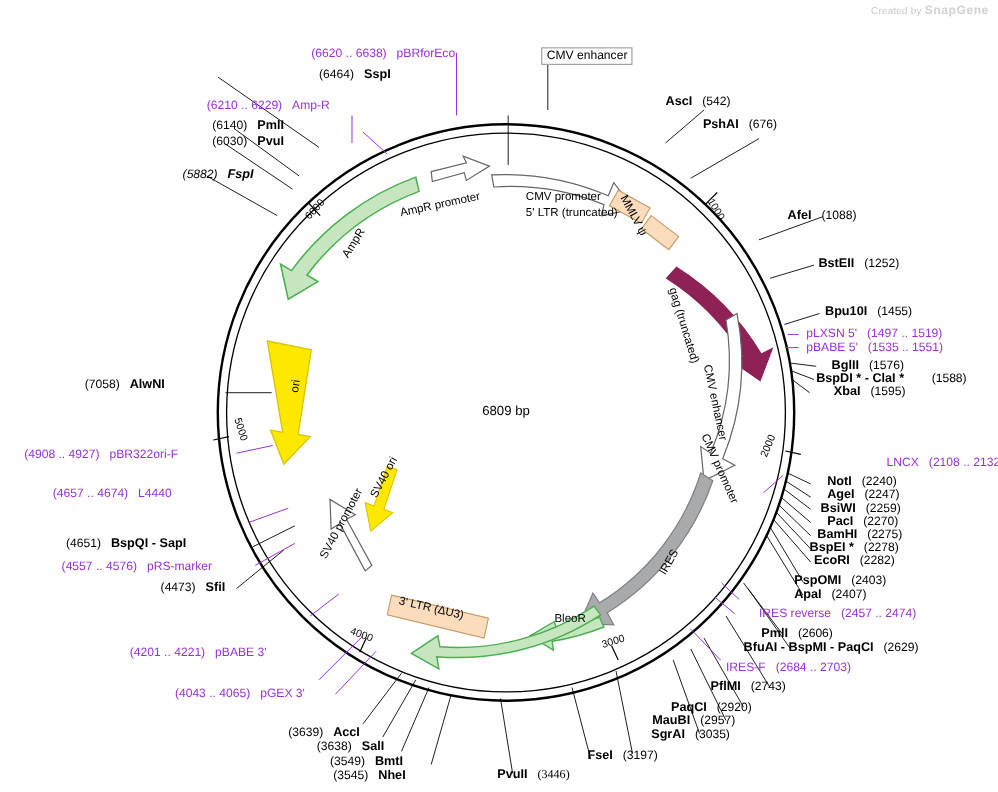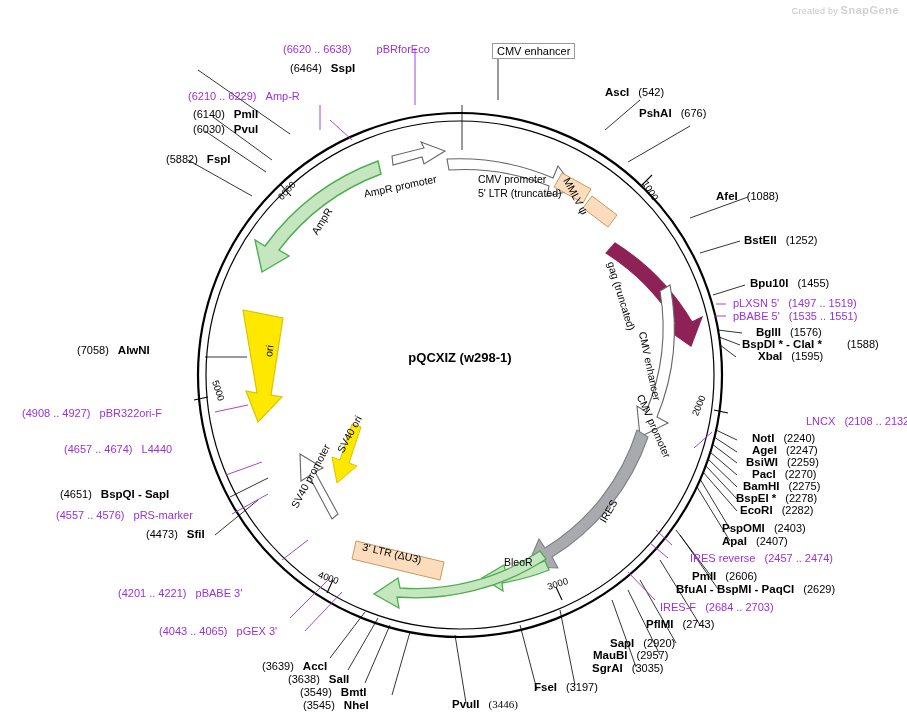--- a/index.html
+++ b/index.html
@@ -207,21 +207,21 @@
       <line x1="668" y1="558" x2="650" y2="543"></line>
       <line x1="655" y1="600" x2="628" y2="572"></line>
     </g>
   </svg>
 
   <div class="credit">
     <span>Created by</span>
     <span class="sg">SnapGene</span>
   </div>
 
-  <div class="center-title" style="left:340px; top:350px;">pQCXIZ (w298-1)</div>
+  <div class="center-sub" style="left:340px; top:366px;">6809 bp</div>
 
   <div class="boxed" style="left:492px; top:43px;">CMV enhancer</div>
 
   <div class="tick-label" style="left:640px; top:185px; transform:rotate(58deg);">1000</div>
   <div class="tick-label" style="left:688px; top:400px; transform:rotate(-67deg);">2000</div>
   <div class="tick-label" style="left:547px; top:578px; transform:rotate(-17deg);">3000</div>
   <div class="tick-label" style="left:318px; top:572px; transform:rotate(20deg);">4000</div>
   <div class="tick-label" style="left:208px; top:385px; transform:rotate(72deg);">5000</div>
   <div class="tick-label" style="left:276px; top:185px; transform:rotate(-48deg);">6000</div>
 
@@ -245,21 +245,21 @@
     <span class="enz-name" style="margin-left: 6px;">SspI</span>
   </div>
   <div class="lbl" style="left:193px; top:108px;">
     <span class="enz-pos">(6140)</span>
     <span class="enz-name" style="margin-left: 6px;">PmlI</span>
   </div>
   <div class="lbl" style="left:193px; top:123px;">
     <span class="enz-pos">(6030)</span>
     <span class="enz-name" style="margin-left: 6px;">PvuI</span>
   </div>
-  <div class="lbl" style="left:166px; top:153px;">
+  <div class="lbl" style="left:166px; top:153px;font-style:italic;">
     <span class="enz-pos">(5882)</span>
     <span class="enz-name" style="margin-left: 6px;">FspI</span>
   </div>
   <div class="lbl" style="left:77px; top:344px;">
     <span class="enz-pos">(7058)</span>
     <span class="enz-name" style="margin-left: 6px;">AlwNI</span>
   </div>
   <div class="lbl" style="left:60px; top:488px;">
     <span class="enz-pos">(4651)</span>
     <span class="enz-name" style="margin-left: 6px;">BspQI  -  SapI</span>
@@ -294,21 +294,21 @@
   </div>
   <div class="lbl" style="left:592px; top:662px;">
     <span class="enz-name">SgrAI</span>
     <span class="enz-pos" style="margin-left: 6px;">(3035)</span>
   </div>
   <div class="lbl" style="left:593px; top:649px;">
     <span class="enz-name">MauBI</span>
     <span class="enz-pos" style="margin-left: 6px;">(2957)</span>
   </div>
   <div class="lbl" style="left:610px; top:637px;">
-    <span class="enz-name">SapI</span>
+    <span class="enz-name">PaqCI</span>
     <span class="enz-pos" style="margin-left: 6px;">(2920)</span>
   </div>
   <div class="lbl" style="left:646px; top:618px;">
     <span class="enz-name">PflMI</span>
     <span class="enz-pos" style="margin-left: 6px;">(2743)</span>
   </div>
   <div class="lbl" style="left:676px; top:583px;">
     <span class="enz-name">BfuAI  -  BspMI  -  PaqCI</span>
     <span class="enz-pos" style="margin-left: 6px;">(2629)</span>
   </div>
@@ -380,31 +380,31 @@
     <span class="enz-name">PshAI</span>
     <span class="enz-pos" style="margin-left: 6px;">(676)</span>
   </div>
   <div class="lbl" style="left:605px; top:86px;">
     <span class="enz-name">AscI</span>
     <span class="enz-pos" style="margin-left: 6px;">(542)</span>
   </div>
 
   <div class="lbl purple" style="left:283px; top:43px;">
     <span>(6620 .. 6638)</span>
-    <span style="margin-left: 22px;">pBRforEco</span>
+    <span style="margin-left: 6px;">pBRforEco</span>
   </div>
   <div class="lbl purple" style="left:188px; top:90px;">
     <span>(6210 .. 6229)</span>
     <span style="margin-left: 6px;">Amp-R</span>
   </div>
   <div class="lbl purple" style="left:22px; top:407px;">
     <span>(4908 .. 4927)</span>
     <span style="margin-left: 6px;">pBR322ori-F</span>
   </div>
-  <div class="lbl purple" style="left:64px; top:443px;">
+  <div class="lbl purple" style="left:48px; top:443px;">
     <span>(4657 .. 4674)</span>
     <span style="margin-left: 6px;">L4440</span>
   </div>
   <div class="lbl purple" style="left:56px; top:509px;">
     <span>(4557 .. 4576)</span>
     <span style="margin-left: 6px;">pRS-marker</span>
   </div>
   <div class="lbl purple" style="left:118px; top:587px;">
     <span>(4201 .. 4221)</span>
     <span style="margin-left: 6px;">pBABE 3'</span>

